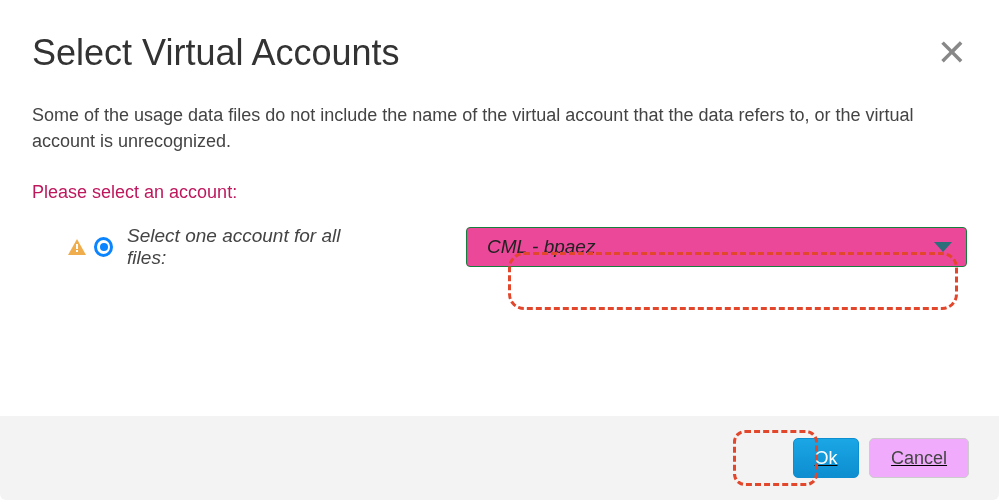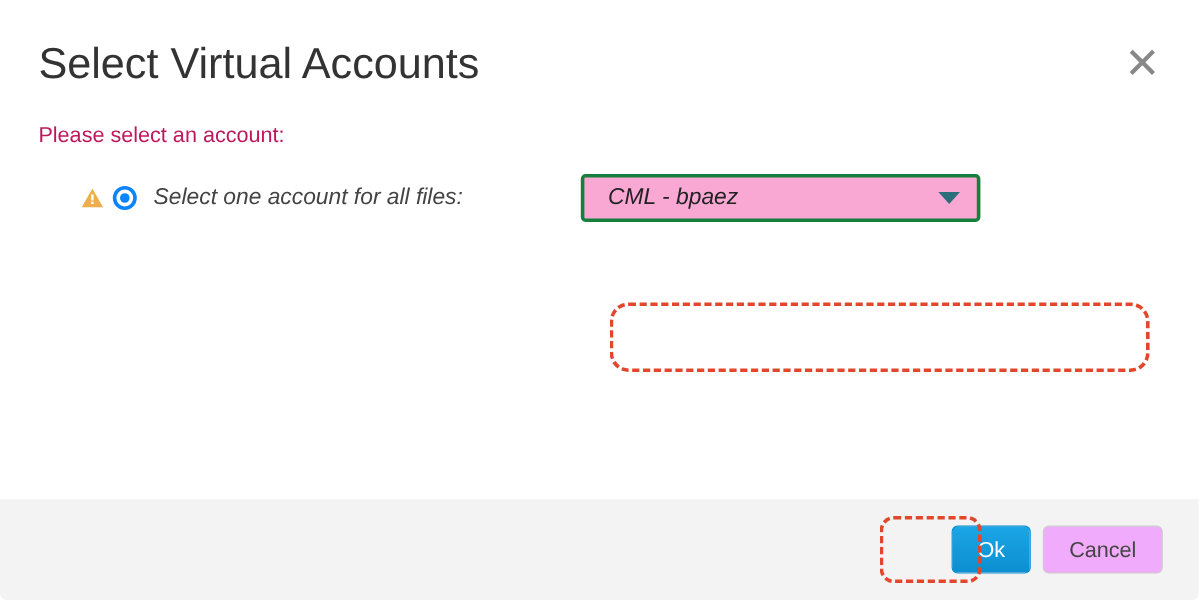--- a/index.html
+++ b/index.html
@@ -12,42 +12,43 @@
   .desc { font-size: 18px; color: #444; margin-bottom: 28px; line-height: 1.45; }
   .prompt { font-size: 18px; color: #be185d; margin-bottom: 22px; }
   .options { display: flex; flex-direction: column; gap: 6px; padding-left: 36px; font-style: italic; }
   .option-row { display: flex; align-items: center; gap: 8px; }
   .warn-icon { width: 18px; height: 16px; display: inline-block; }
   .radio { width: 20px; height: 20px; border-radius: 50%; border: 3px solid #ccc; display: inline-block; position: relative; cursor: pointer; }
   .radio.selected { border-color: #0a84ff; }
   .radio.selected::after { content: ""; position: absolute; width: 8px; height: 8px; background: #0a84ff; border-radius: 50%; top: 50%; left: 50%; transform: translate(-50%, -50%); }
   .opt-label { font-size: 19px; color: #444; margin-left: 6px; }
   .dropdown-wrap { margin-left: 90px; position: relative; }
-  .dropdown { width: 333px; height: 40px; border: 3px solid #15803d; border-radius: 4px; display: flex; align-items: center; justify-content: space-between; padding: 0 14px 0 20px; cursor: pointer; background: #f9a8d4; }
+  .dropdown { width: 501px; height: 40px; border: 1px solid #15803d; border-radius: 4px; display: flex; align-items: center; justify-content: space-between; padding: 0 14px 0 20px; cursor: pointer; background: #ec4899; }
   .dropdown-text { font-size: 19px; color: #222; }
   .caret { width: 0; height: 0; border-left: 9px solid transparent; border-right: 9px solid transparent; border-top: 10px solid #2b6f7a; }
   .highlight-select { position: absolute; border: 3px dashed #e2472c; border-radius: 16px; pointer-events: none; }
   .hl-drop { left: 508px; top: 252px; width: 450px; height: 58px; }
-  .footer { background: #f3f3f3; padding: 22px 30px; display: flex; justify-content: flex-end; align-items: center; gap: 10px; position: relative; }
+  .footer { background: #f3f3f3; padding: 22px 30px; display: flex; justify-content: flex-end; align-items: center; gap: 10px; position: relative; text-decoration: underline; }
   .btn { height: 40px; border-radius: 5px; font-size: 18px; padding: 0 20px; cursor: pointer; border: 1px solid transparent; }
   .btn-ok { background: linear-gradient(#1ba6e6, #0c8ed0); color: #fff; border-color: #0c8ed0; min-width: 66px; }
   .btn-cancel { background: #f0abfc; color: #444; border: 1px solid #ccc; min-width: 100px; }
   .hl-ok { left: 733px; bottom: 14px; width: 85px; height: 56px; border: 3px dashed #e2472c; border-radius: 12px; position: absolute; pointer-events: none; }
 </style>
 </head>
 <body>
 
 <div class="modal">
 
   <div class="header">
     <h1 class="title">Select Virtual Accounts</h1>
     <span class="close">✕</span>
   </div>
 
   <div class="body">
+    <p class="desc">Some of the usage data files do not include the name of the virtual account that the data refers to, or the virtual account is unrecognized.</p>
     <p class="prompt">Please select an account:</p>
 
     <div class="options">
 
       <div class="option-row">
         <span class="warn-icon">
           <svg viewBox="0 0 18 16" width="18" height="16">
             <polygon points="9,0 18,16 0,16" fill="#f0ad4e"></polygon>
             <rect x="8" y="5" width="2" height="5" fill="#fff"></rect>
             <rect x="8" y="11" width="2" height="2" fill="#fff"></rect>

